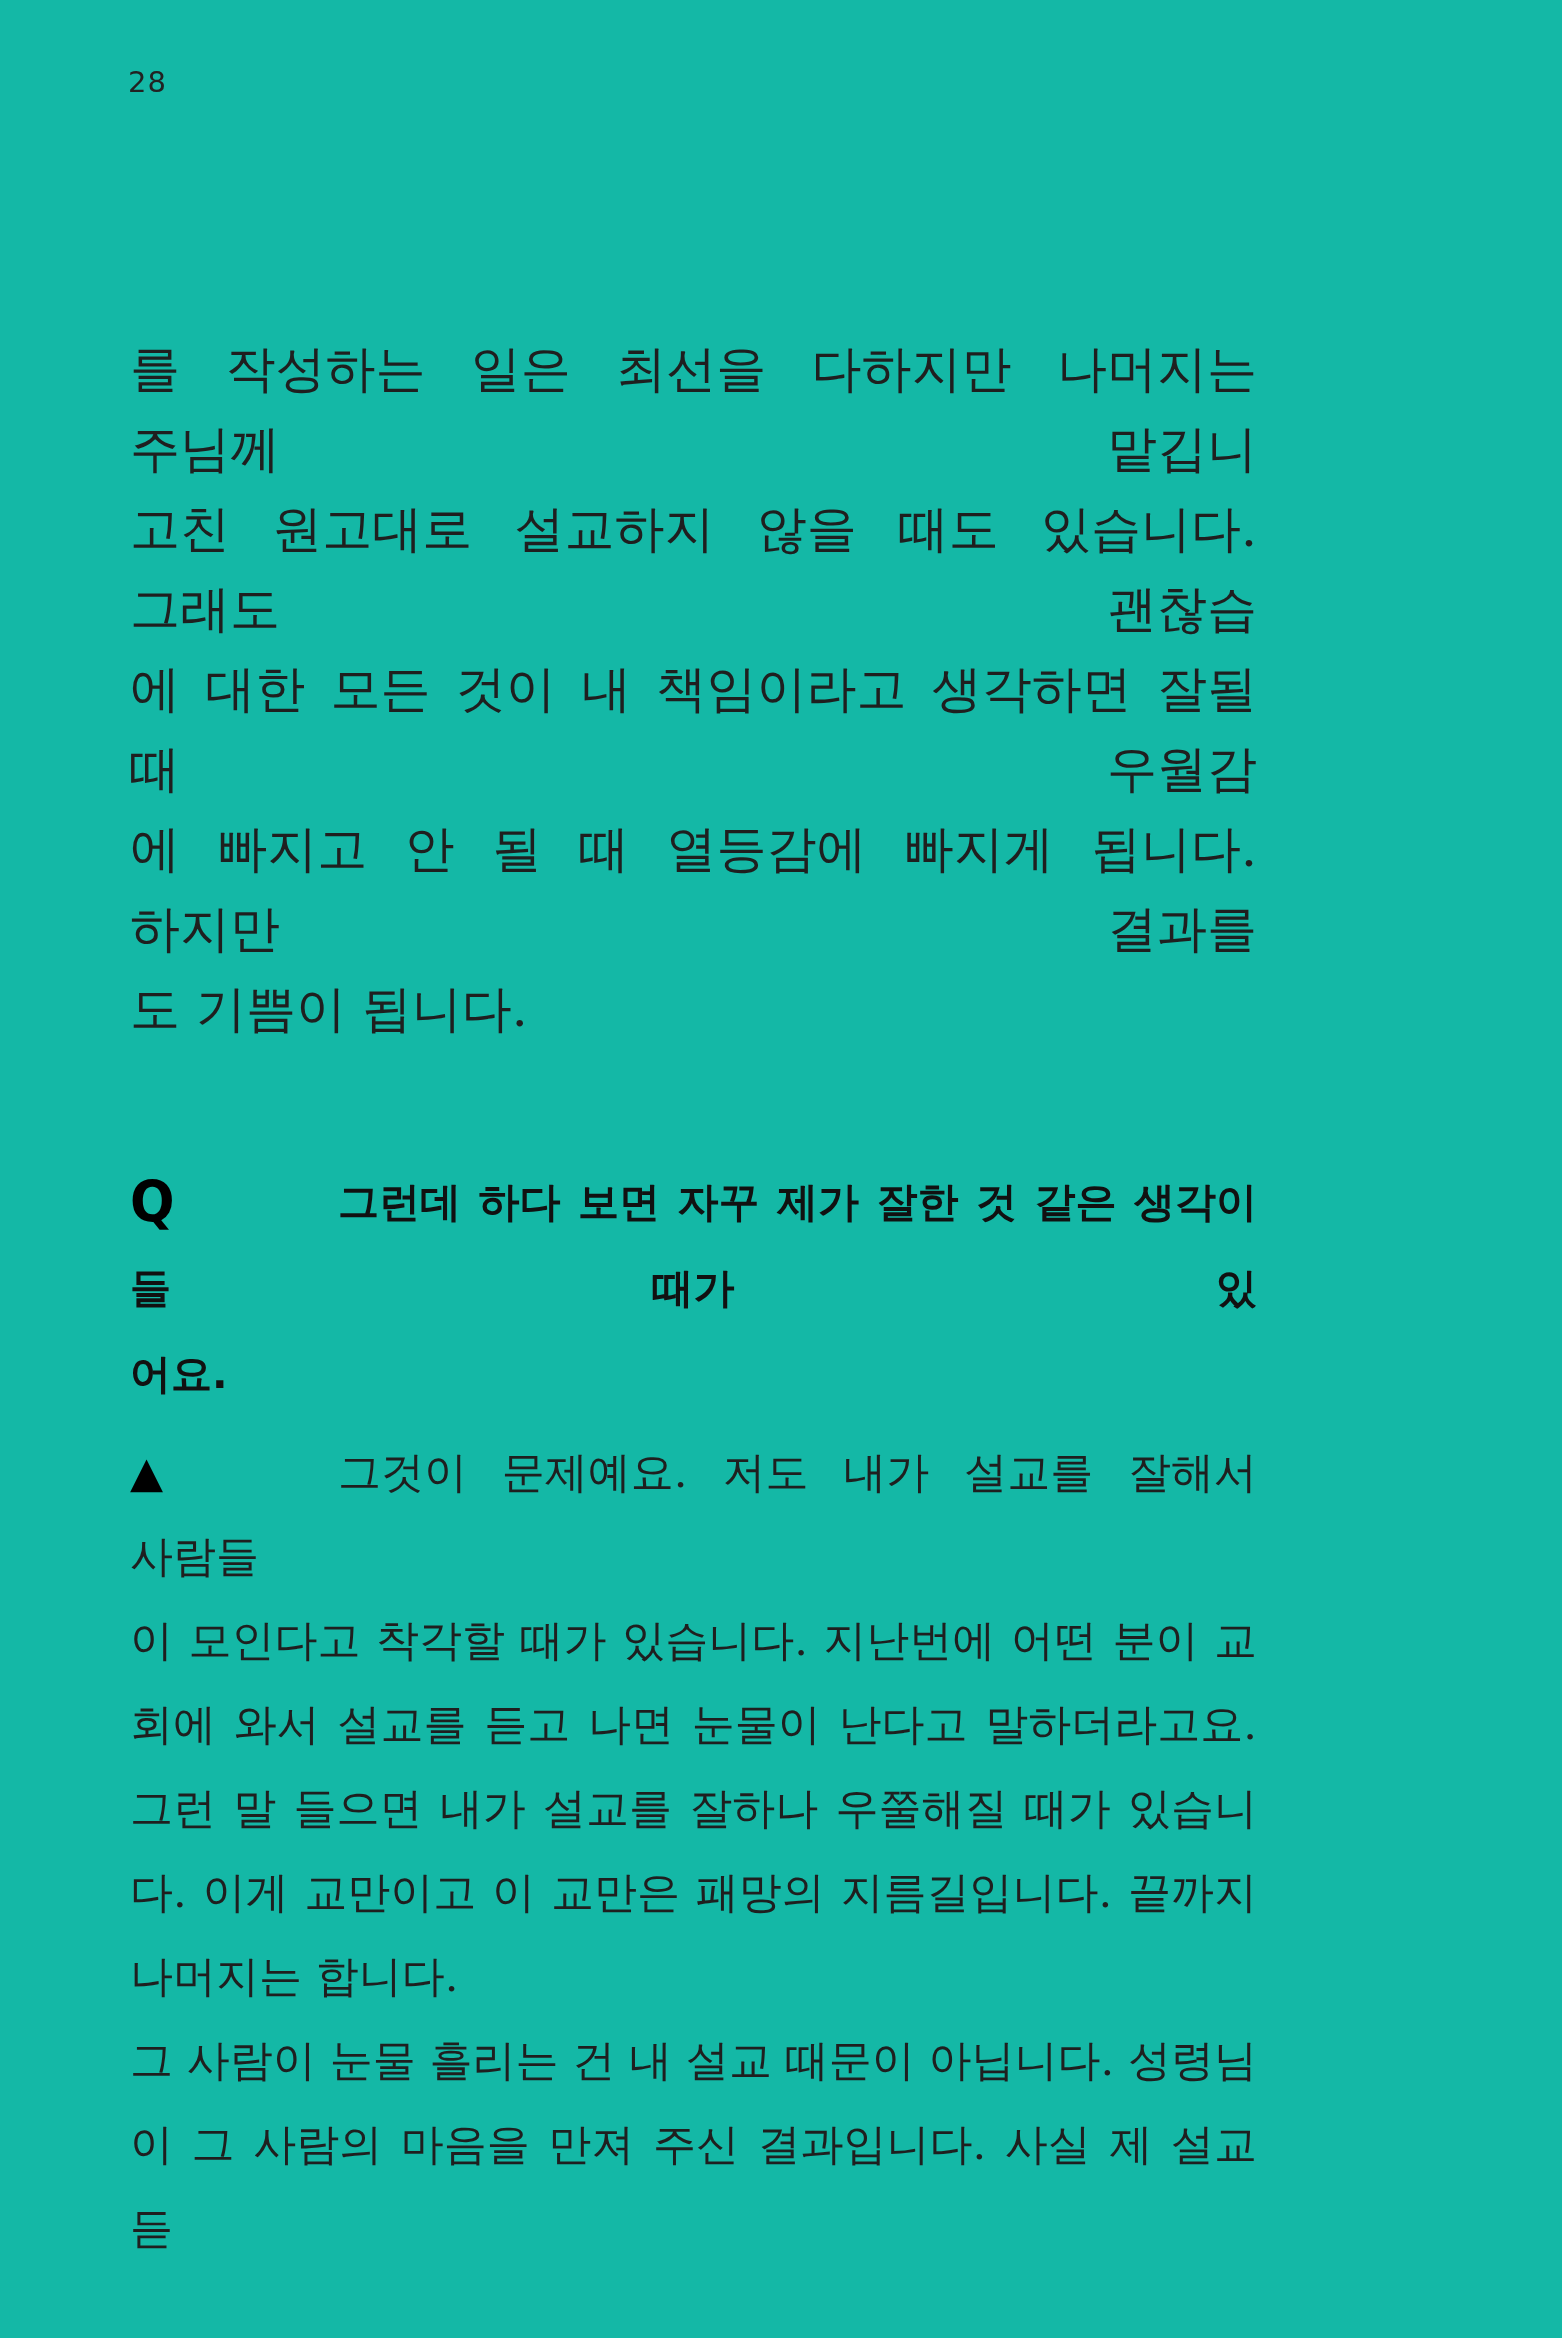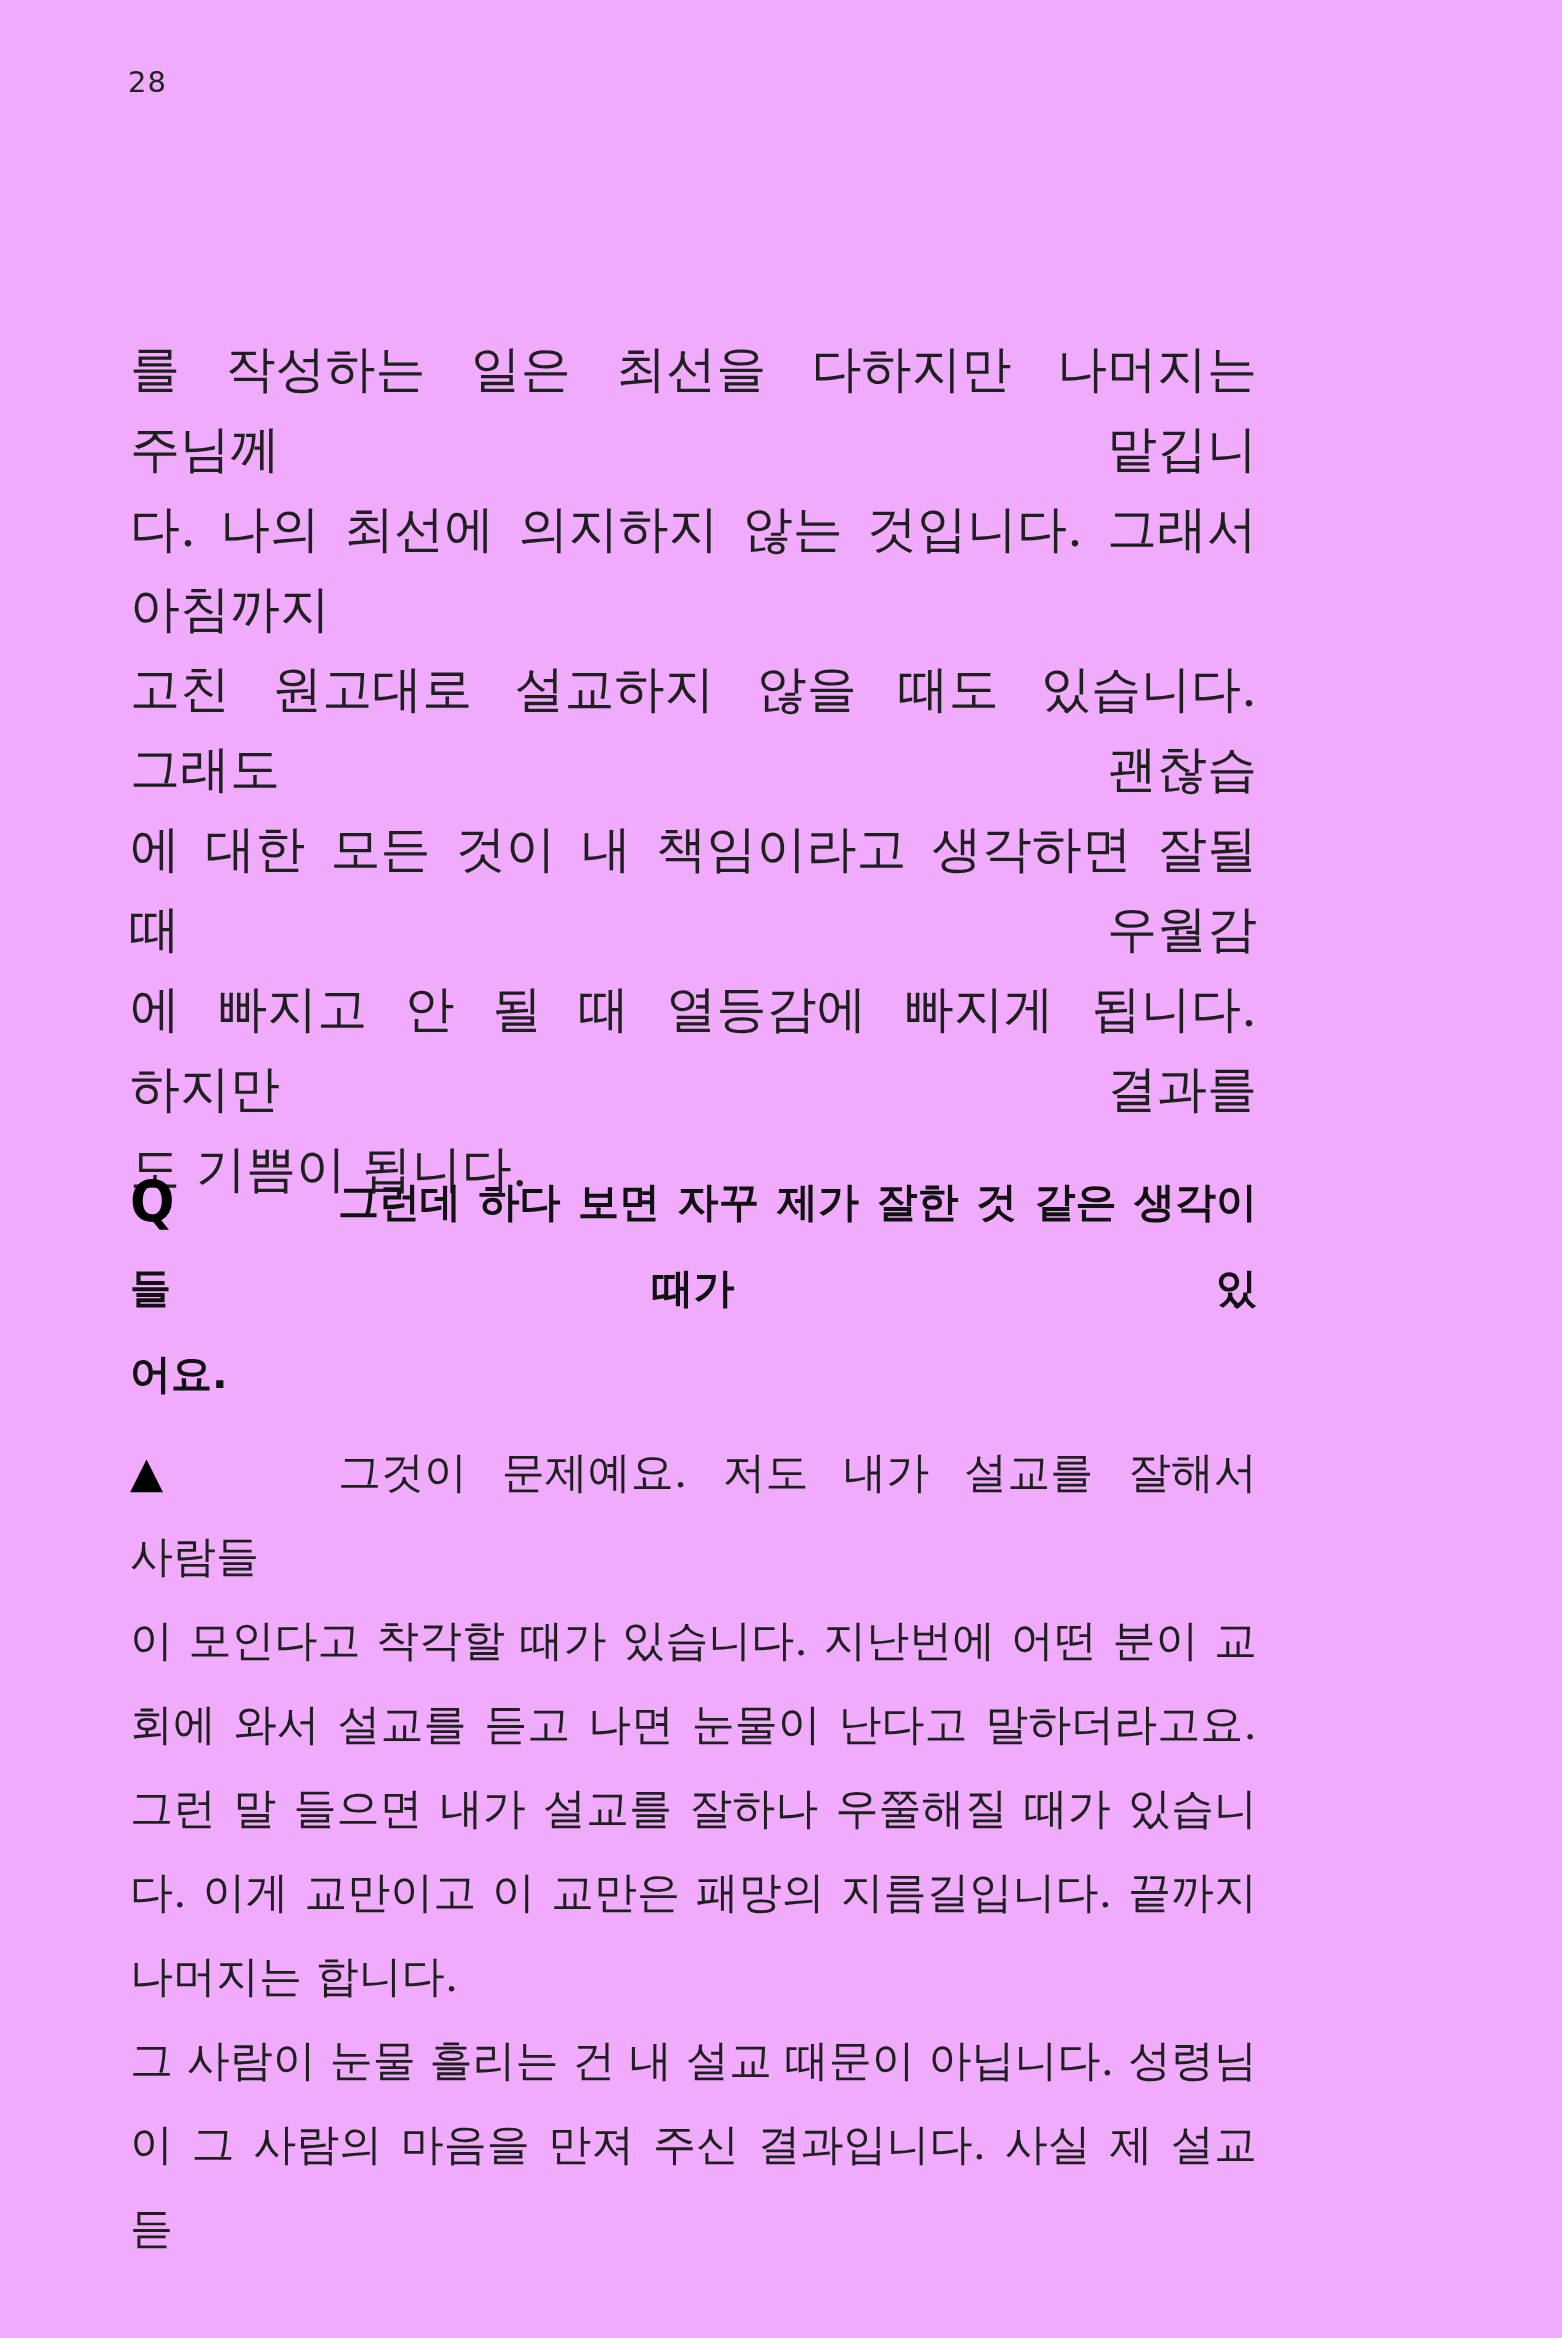--- a/index.html
+++ b/index.html
@@ -5,21 +5,21 @@
   html, body {
     margin: 0;
     padding: 0;
     background: #e8e8e8;
   }
   .page {
     position: relative;
     width: 1562px;
     height: 2339px;
     margin: 0 auto;
-    background: #f0abfc;
+    background: #14b8a6;
     color: #1f1f1f;
     overflow: hidden;
     font-family: "DejaVu Serif", serif;
   }
   .page-number {
     position: absolute;
     top: 65px;
     left: 128px;
     font-family: "DejaVu Sans", "Liberation Sans", sans-serif;
     font-size: 29px;
@@ -85,21 +85,20 @@
 </style>
 </head>
 <body>
 
 <div class="page">
 
   <div class="page-number">28</div>
 
   <div class="text-block body-paragraph">
       <div class="tline">를 작성하는 일은 최선을 다하지만 나머지는 주님께 맡깁니</div>
-      <div class="tline">다. 나의 최선에 의지하지 않는 것입니다. 그래서 아침까지</div>
       <div class="tline">고친 원고대로 설교하지 않을 때도 있습니다. 그래도 괜찮습</div>
       <div class="tline">에 대한 모든 것이 내 책임이라고 생각하면 잘될 때 우월감</div>
       <div class="tline">에 빠지고 안 될 때 열등감에 빠지게 됩니다. 하지만 결과를</div>
       <div class="tline short">도 기쁨이 됩니다.</div>
     </div>
 
   <div class="text-block question-block">
     <span class="qa-marker q-glyph">Q</span>
     <div>
         <div class="tline indent">그런데 하다 보면 자꾸 제가 잘한 것 같은 생각이 들 때가 있</div>

